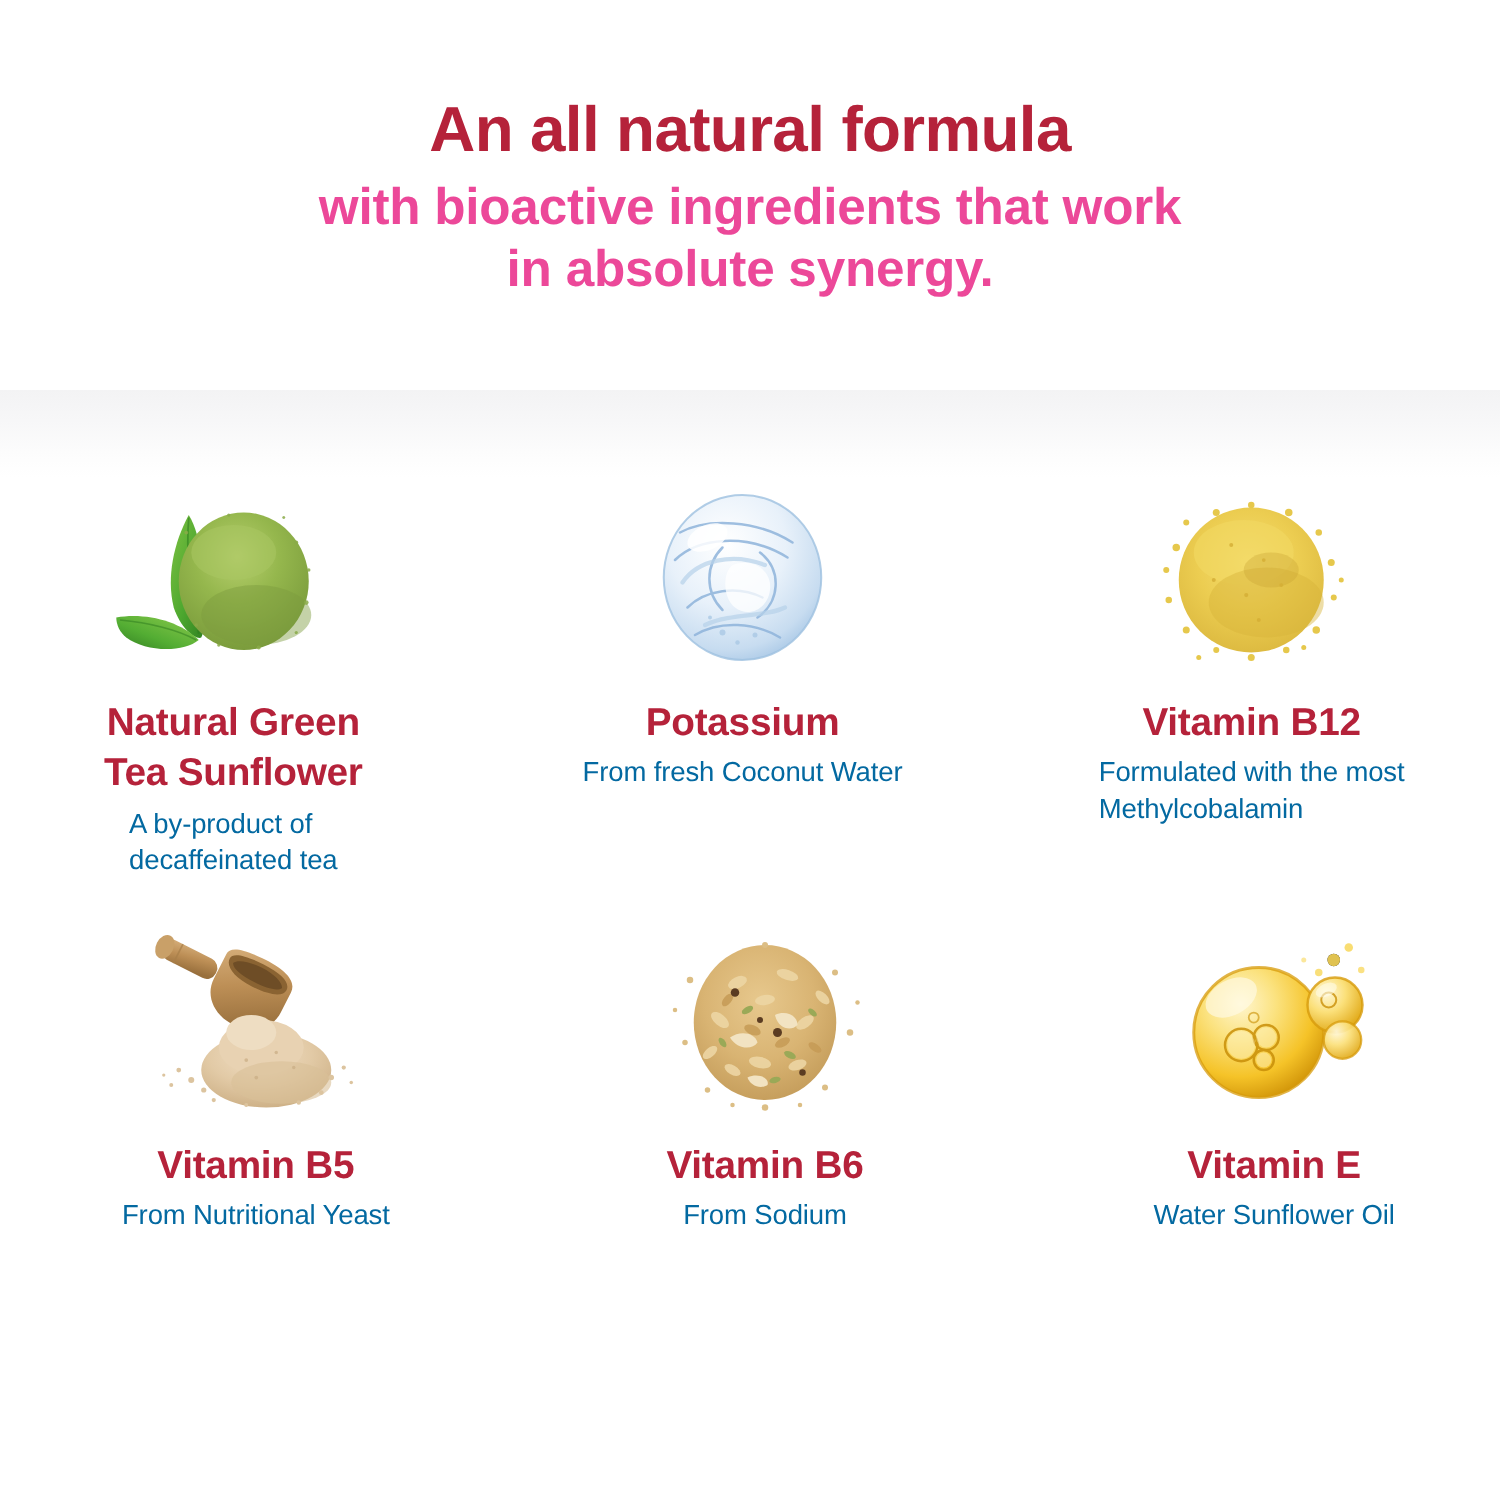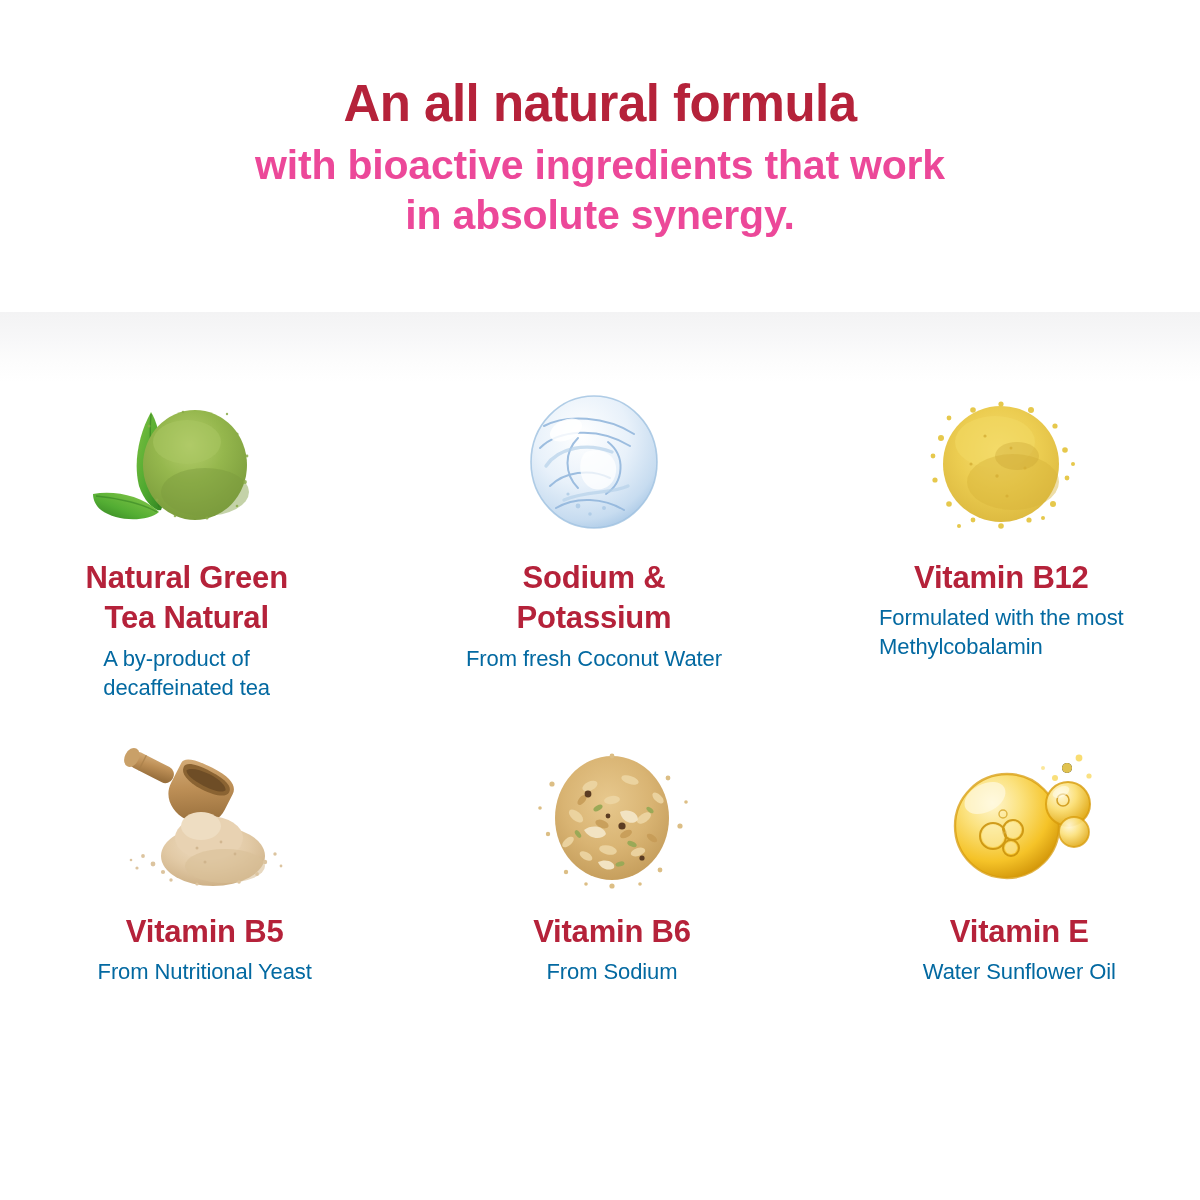--- a/index.html
+++ b/index.html
@@ -167,21 +167,21 @@
               <circle cx="96" cy="22" r="1.3"></circle>
             <circle cx="160" cy="66" r="1.4"></circle>
               <circle cx="120" cy="128" r="1.6"></circle>
             <circle cx="88" cy="126" r="1.3"></circle>
               <circle cx="150" cy="116" r="1.3"></circle>
           </g>
         </svg>
       </div>
       <div class="cap-title">
         <span>Natural Green</span>
-        <span>Tea Natural</span>
+        <span>Tea Sunflower</span>
       </div>
       <div class="cap-sub">
         <span>A by-product of</span>
         <span>decaffeinated tea</span>
       </div>
     </div>
 
     <div class="cell">
       <div class="art">
         <svg viewBox="0 0 200 150" width="200" height="150">
@@ -213,21 +213,20 @@
           <ellipse cx="72" cy="40" rx="17" ry="10" fill="#ffffff" opacity="0.85" transform="rotate(-24 72 40)"></ellipse>
           <g fill="#a8c7e4" opacity="0.75">
             <circle cx="84" cy="116" r="2.4"></circle>
               <circle cx="96" cy="124" r="1.8"></circle>
             <circle cx="110" cy="118" r="2"></circle>
               <circle cx="74" cy="104" r="1.6"></circle>
           </g>
         </svg>
       </div>
       <div class="cap-title">
-        <span>Sodium &amp;</span>
         <span>Potassium</span>
       </div>
       <div class="cap-sub">
         <span>From fresh Coconut Water</span>
       </div>
     </div>
 
     <div class="cell">
       <div class="art">
         <svg viewBox="0 0 200 150" width="200" height="150">

